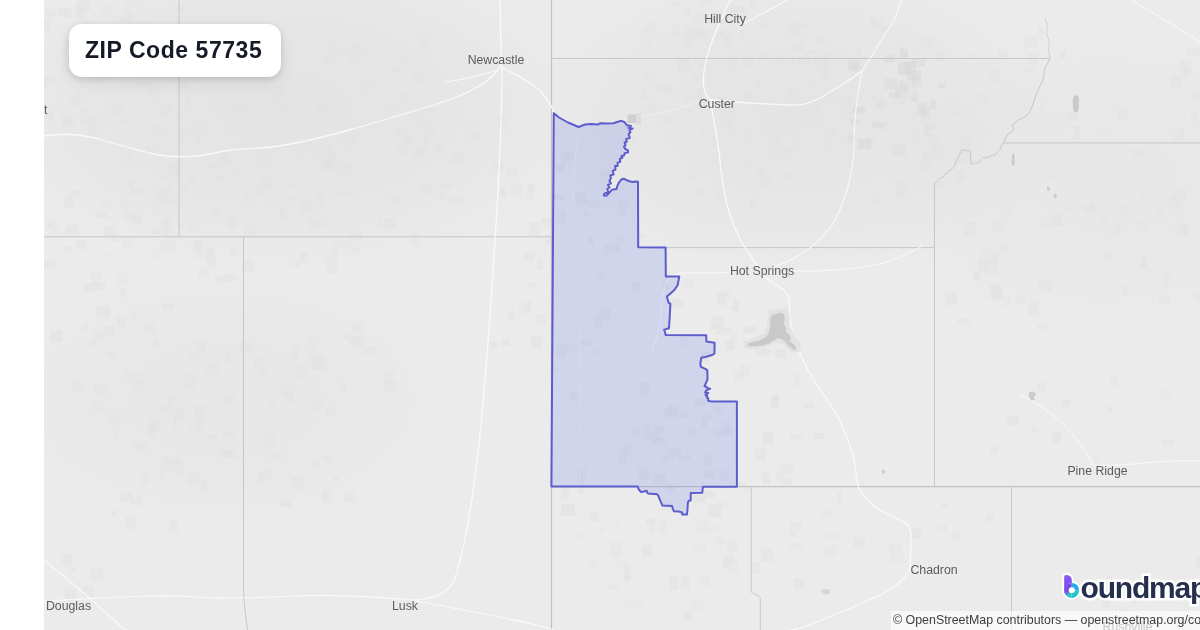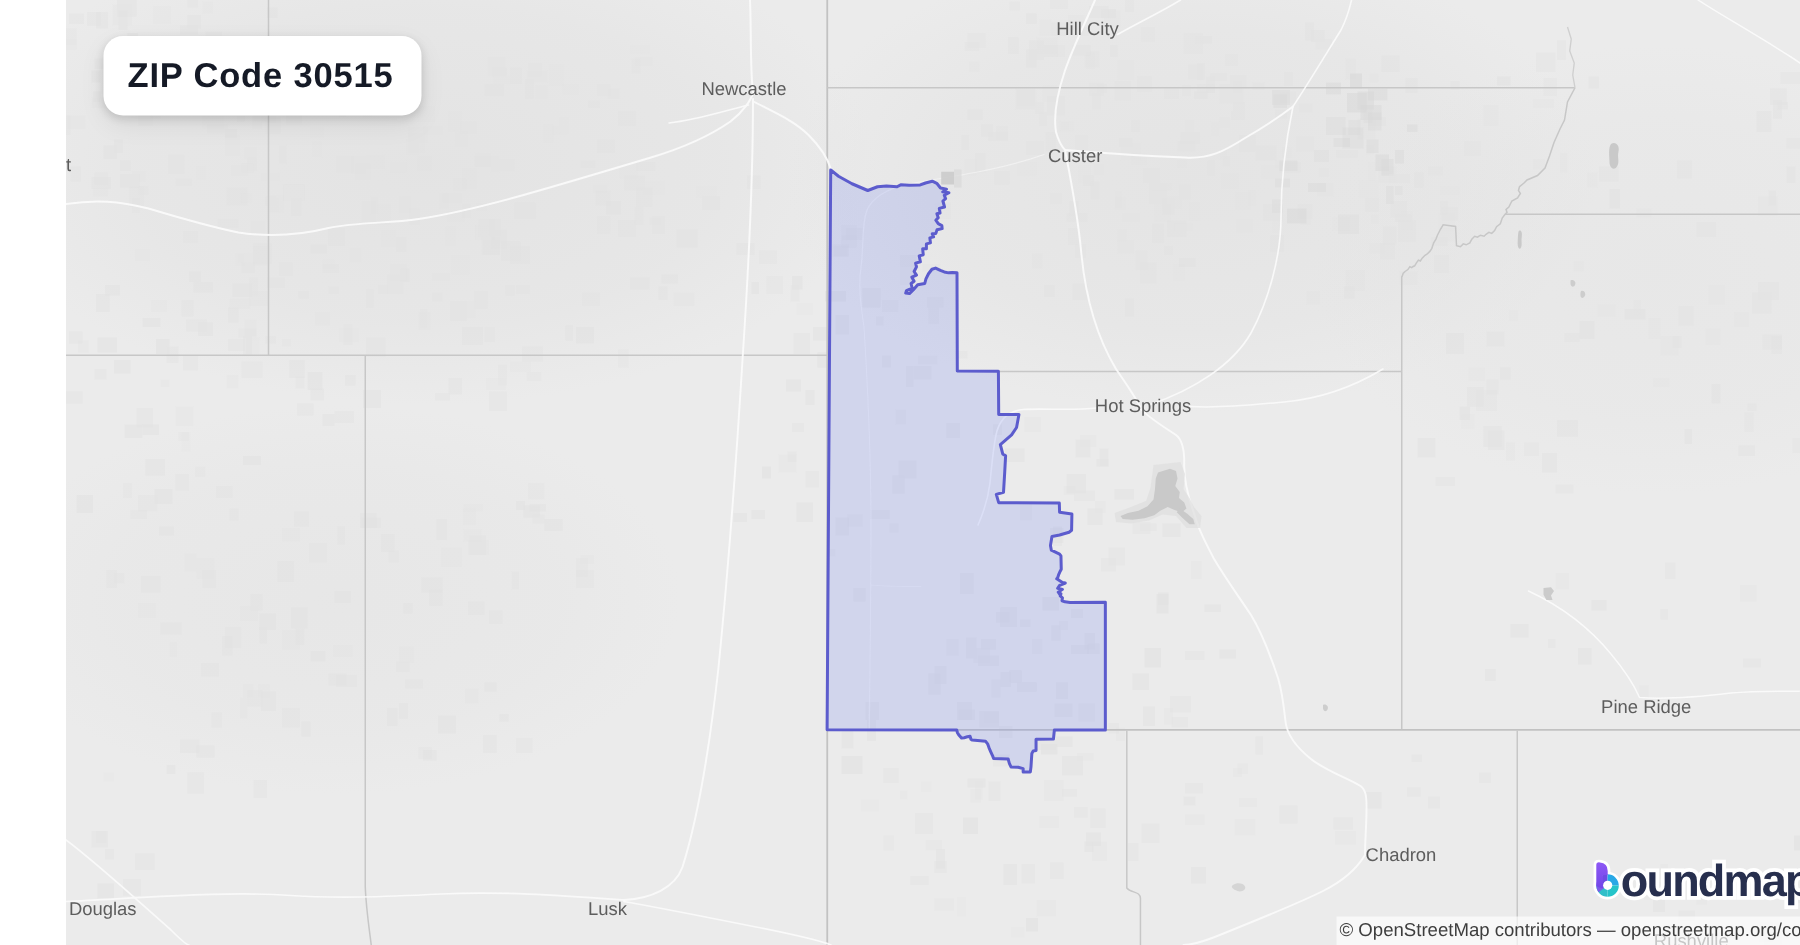--- a/index.html
+++ b/index.html
@@ -1086,17 +1086,17 @@
     <path d="M1027.7,590.4 L1020.2,590.4 A7.5,7.5 0 0 0 1027.7,597.9 Z" fill="#31BFC9"></path>
     <path d="M1027.7,590.4 L1020.2,590.4 A7.5,7.5 0 0 0 1021.6,594.8 Z" fill="#7C5BE8"></path>
 
     <path d="M1020.2,576.6 Q1020.2,574.9 1022,574.9 L1022.6,574.95 Q1027.8,575.3 1027.8,580.6 L1027.8,583.3 L1024.6,583.3 L1024.6,592.2 Q1021.8,591.8 1020.2,590.6 Z" fill="url(#petalg)"></path>
 
     <circle cx="1027.8" cy="590.2" r="3.05" fill="#ffffff"></circle>
   </g>
 </svg>
 
 <div id="badge">
-      <span>ZIP Code 30515</span>
+      <span>ZIP Code 57735</span>
     </div>
 
 <div id="attribution">© OpenStreetMap contributors — openstreetmap.org/copyright</div>
 </div>
 
 </body></html>

